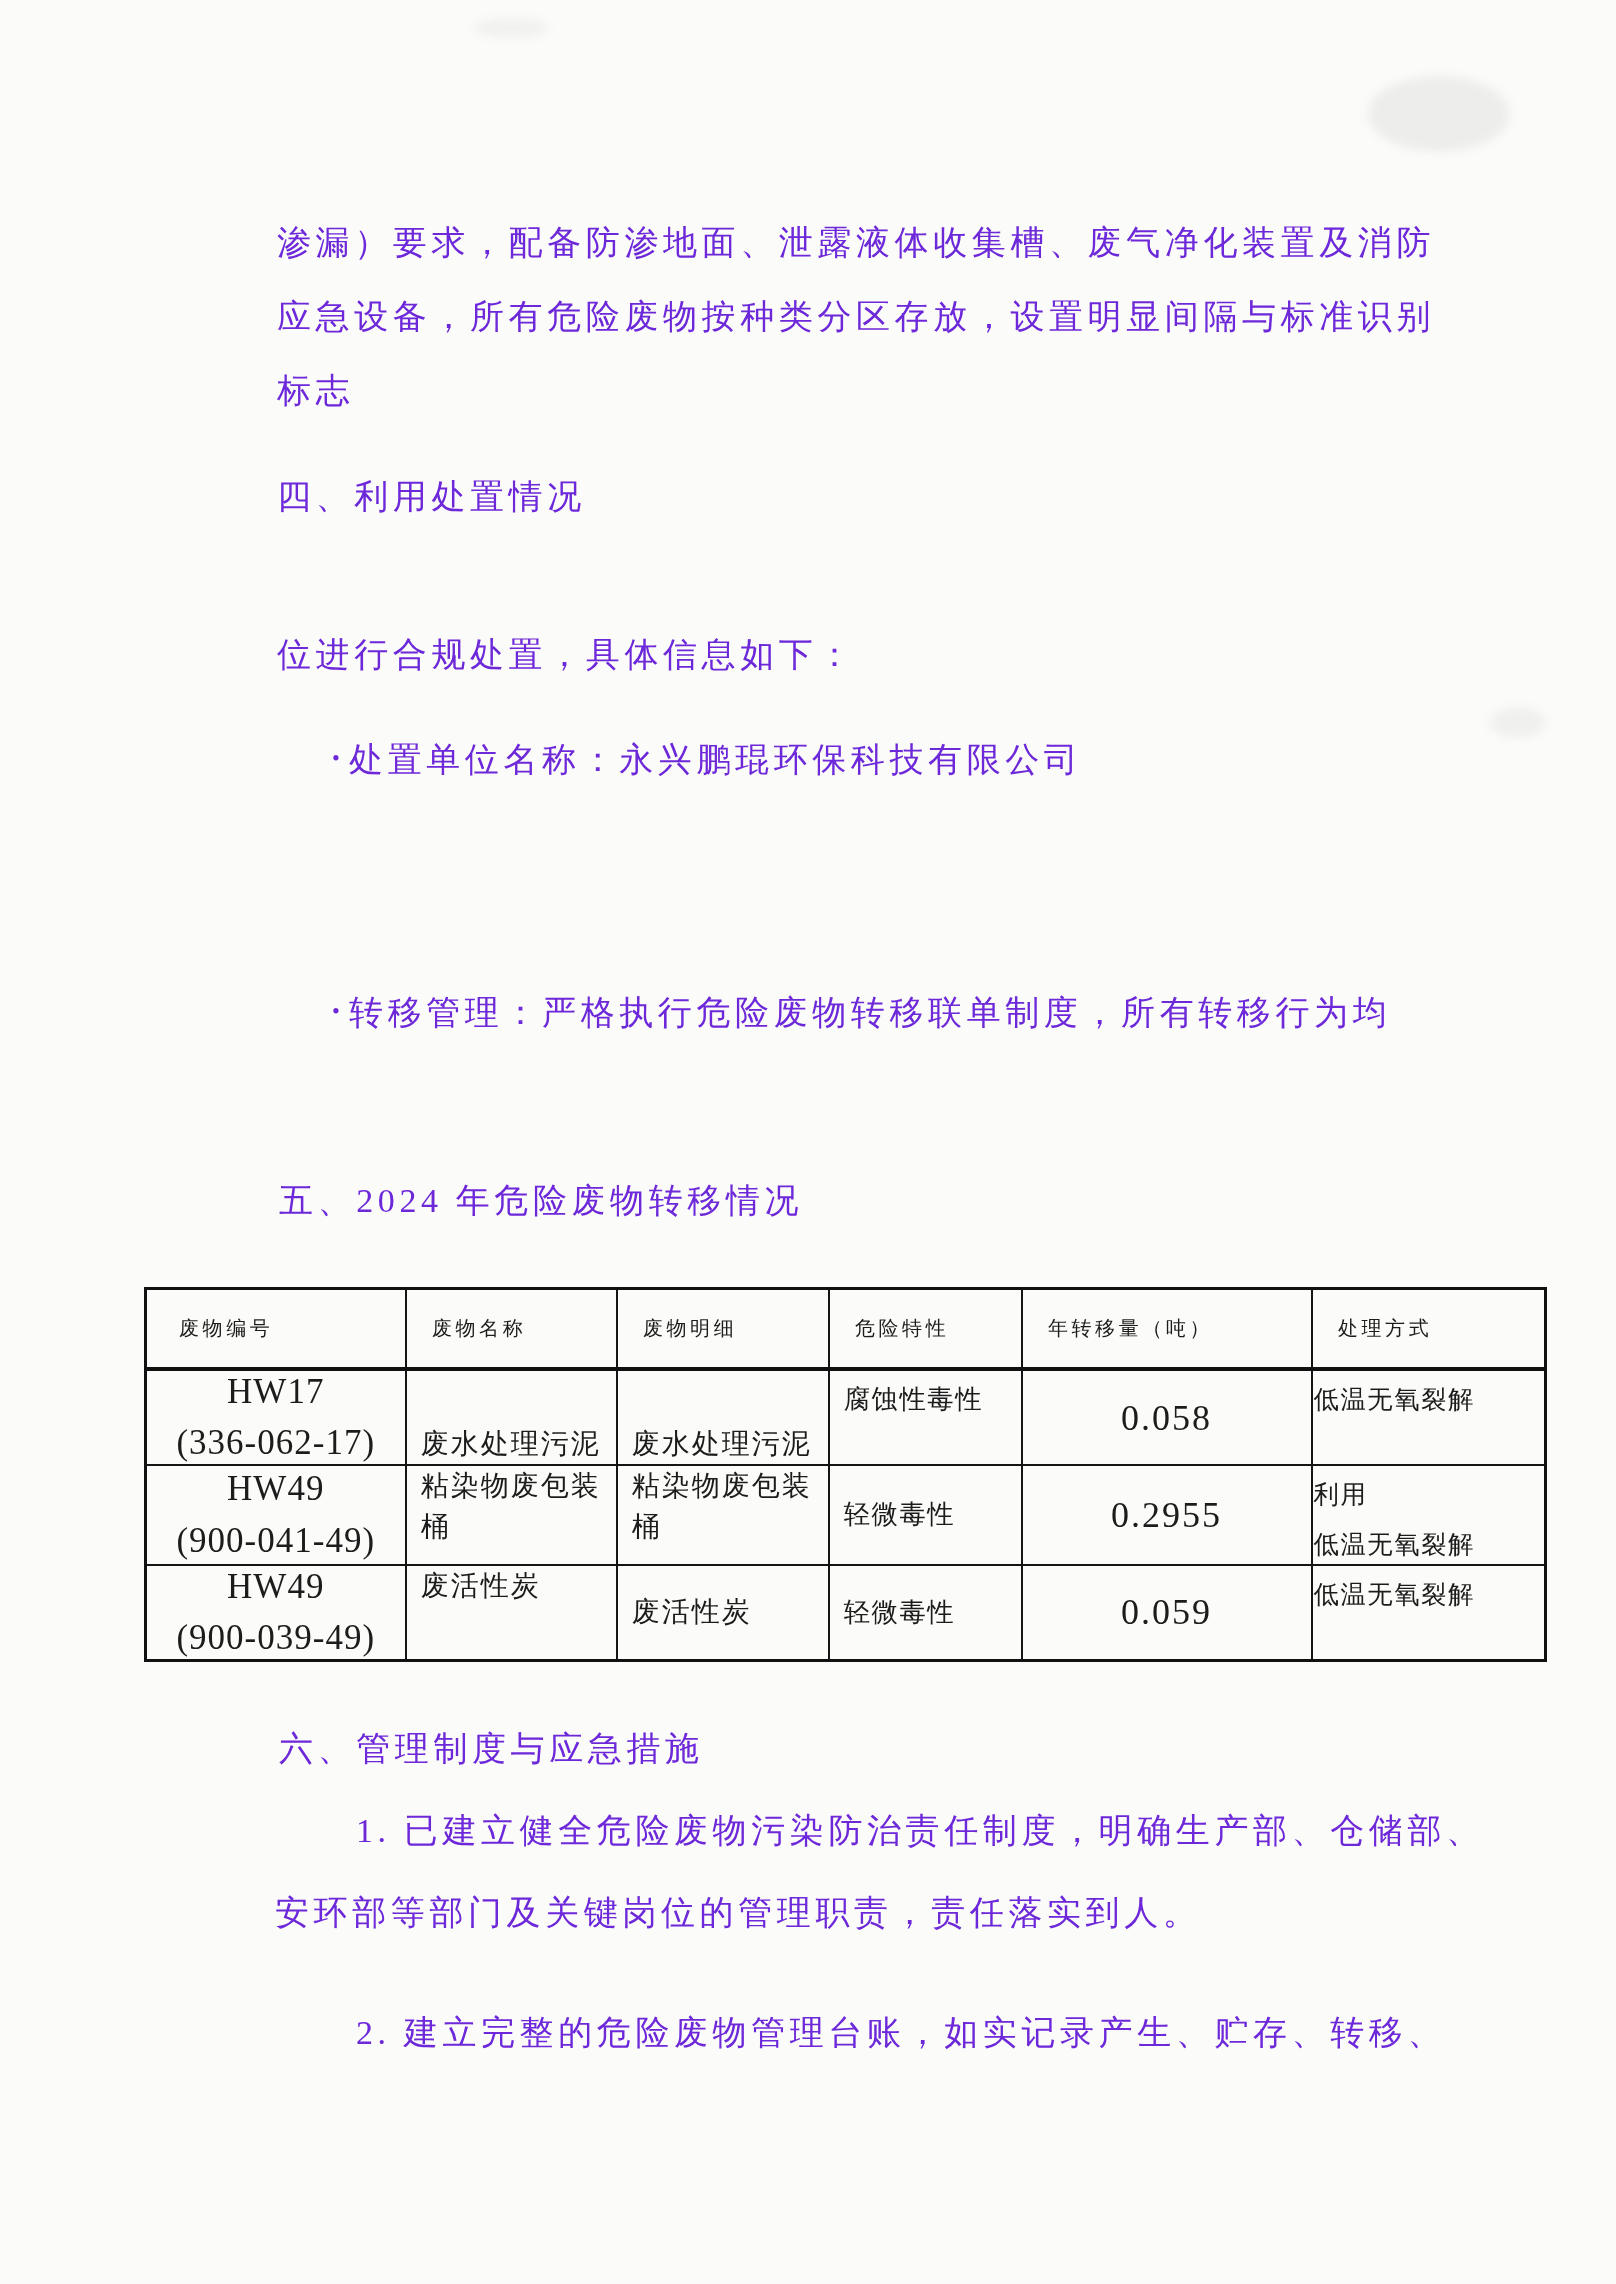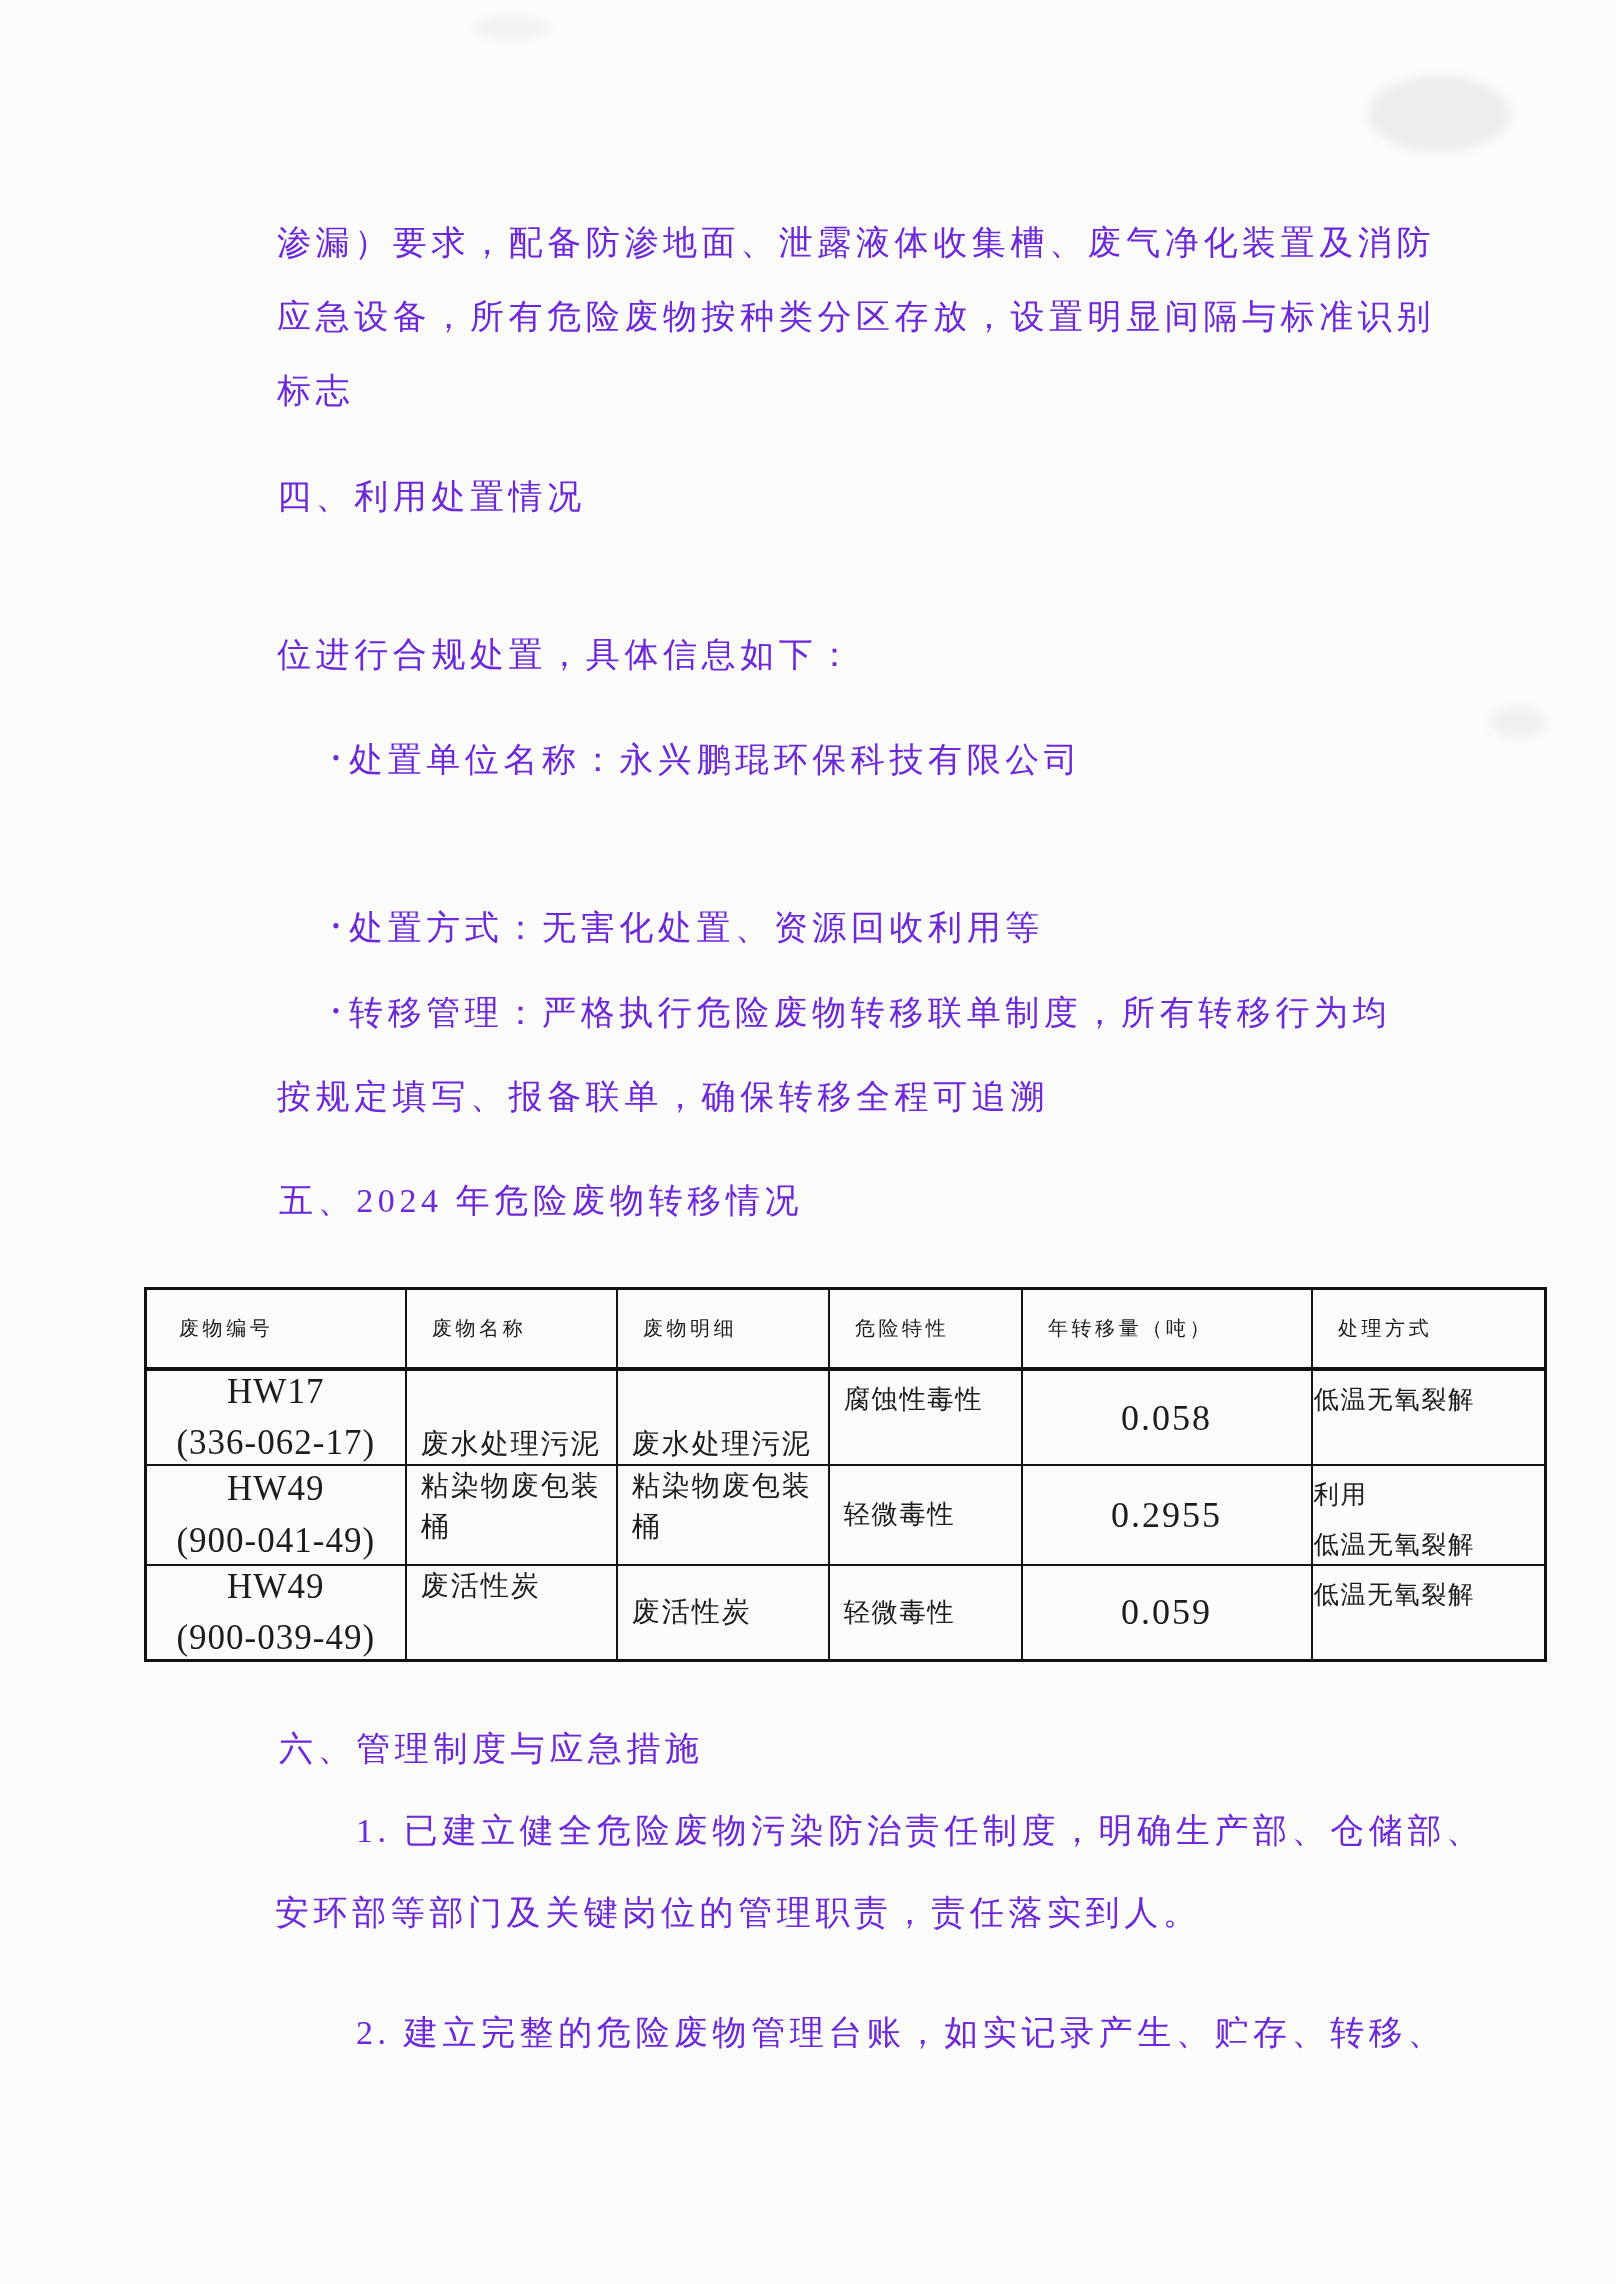--- a/index.html
+++ b/index.html
@@ -113,23 +113,21 @@
   <div class="artifact a3"></div>
 
   <div class="ln" style="left:277px;top:223px">渗漏）要求，配备防渗地面、泄露液体收集槽、废气净化装置及消防</div>
   <div class="ln" style="left:277px;top:297px">应急设备，所有危险废物按种类分区存放，设置明显间隔与标准识别</div>
   <div class="ln" style="left:277px;top:371px">标志</div>
 
   <div class="ln" style="left:277px;top:477px">四、利用处置情况</div>
   <div class="ln" style="left:277px;top:635px">位进行合规处置，具体信息如下：</div>
 
   <div class="ln" style="left:332px;top:740px"><span class="bullet-dot">•</span><span>处置单位名称：永兴鹏琨环保科技有限公司</span></div>
-  <div class="ln" style="left:332px;top:908px"><span class="bullet-dot">•</span><span>处置方式：无害化处置、资源回收利用等</span></div>
   <div class="ln" style="left:332px;top:993px"><span class="bullet-dot">•</span><span>转移管理：严格执行危险废物转移联单制度，所有转移行为均</span></div>
-  <div class="ln" style="left:277px;top:1077px">按规定填写、报备联单，确保转移全程可追溯</div>
 
   <div class="ln" style="left:279px;top:1181px">五、2024 年危险废物转移情况</div>
 
   <table class="waste-table">
     <colgroup>
       <col style="width:260px">
       <col style="width:211px">
       <col style="width:212px">
       <col style="width:193px">
       <col style="width:290px">

